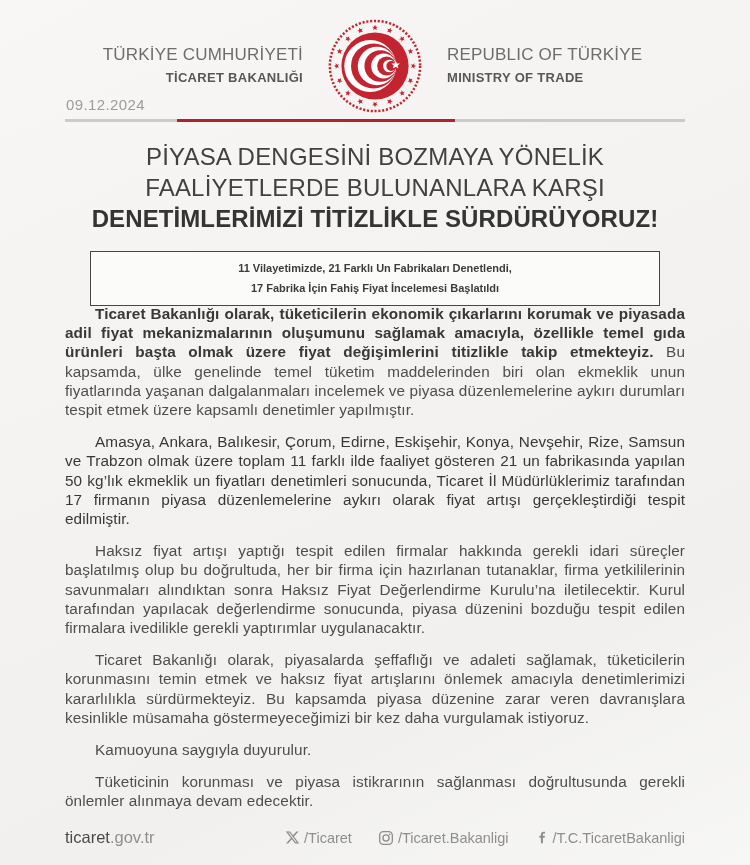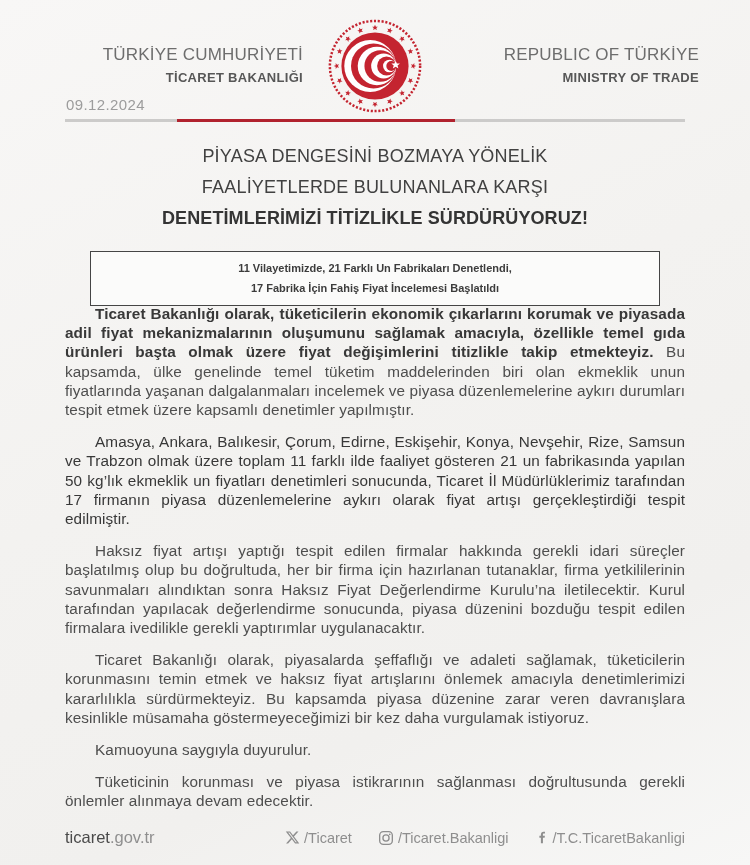--- a/index.html
+++ b/index.html
@@ -19,21 +19,21 @@
   
   .header {
     position: absolute;
     top: 18px; left: 0; right: 0;
     display: flex;
     justify-content: center;
     align-items: center;
     gap: 24px;
   }
   .header .h-left { text-align: right; width: 252px; }
-  .header .h-right { text-align: right; width: 252px; }
+  .header .h-right { text-align: left; width: 252px; }
   .h-line1 {
     font-size: 17px;
     font-weight: 400;
     color: #6d6d6d;
     letter-spacing: 0.2px;
     line-height: 22px;
   }
   .h-line2 {
     font-size: 13px;
     font-weight: 700;
@@ -64,21 +64,21 @@
   .divider .seg-gray-r { flex: 1;      background: #cccbca; }
 
   
   .title-block {
     position: absolute;
     top: 141px; left: 0; right: 0;
     text-align: center;
     color: #414141;
   }
   .title-line {
-    font-size: 18px;
+    font-size: 24px;
     font-weight: 500;
     line-height: 31px;
     letter-spacing: 0.2px;
   }
   .title-line.strong {
     font-weight: 800;
     color: #343434;
     letter-spacing: 0.1px;
   }
 

